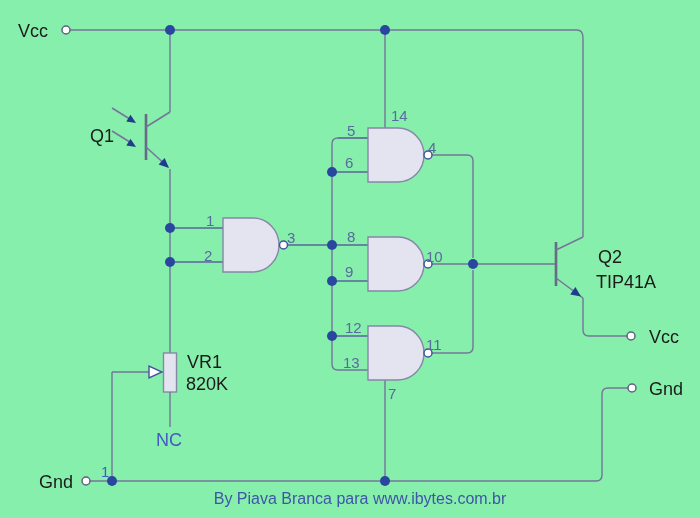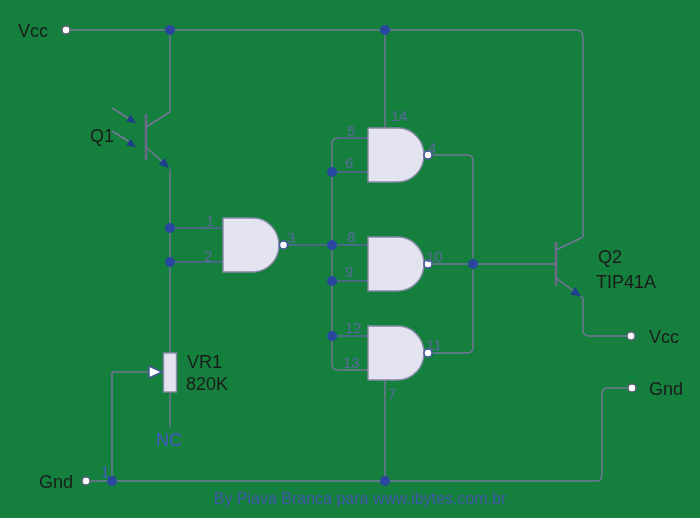--- a/index.html
+++ b/index.html
@@ -1,17 +1,17 @@
 <!DOCTYPE html>
 <html><head>
 <meta charset="utf-8">
 <style>
   html,body{margin:0;padding:0;background:#ffffff;}
   body{width:700px;height:518px;overflow:hidden;font-family:"Liberation Sans",sans-serif;}
-  .stage{position:relative;width:700px;height:518px;background:#15803d;}
+  .stage{position:relative;width:700px;height:518px;background:#86efac;}
   svg{display:block;}
   .wire{stroke:#75759a;stroke-width:1.4;fill:none;}
   .stub{stroke:#5a639c;stroke-width:1.6;fill:none;}
   .tbar{stroke:#6a6a88;stroke-width:2.6;fill:none;}
   .tline{stroke:#75759a;stroke-width:1.5;fill:none;}
   .dot{fill:#2a47a0;stroke:none;}
   .term{fill:#ffffff;stroke:#60607e;stroke-width:1.5;}
   .gate{fill:#e4e4f0;stroke:#8787a6;stroke-width:1.4;}
   .bubble{fill:#ffffff;stroke:#44549c;stroke-width:1.5;}
   .arrow{fill:#203c8c;stroke:none;}

